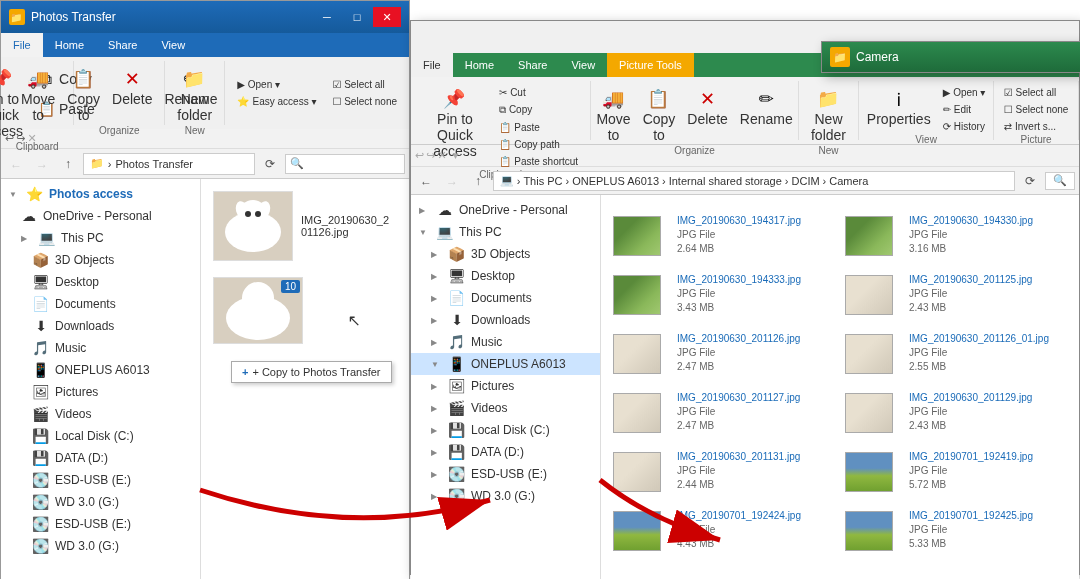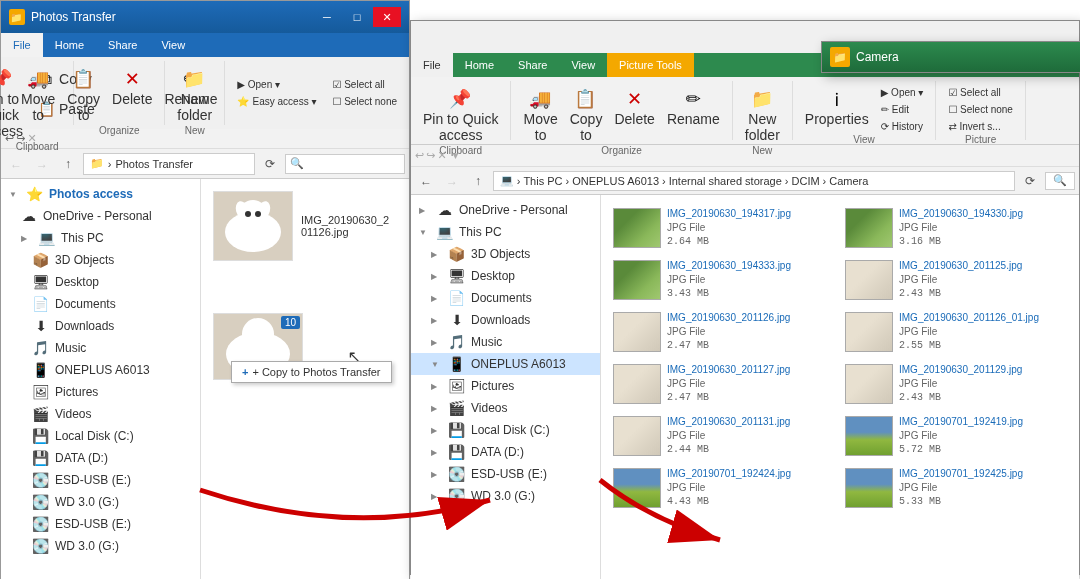--- a/index.html
+++ b/index.html
@@ -367,25 +367,26 @@
       display: grid;
       grid-template-columns: 1fr 1fr;
       gap: 2px;
       padding: 8px;
       overflow-y: auto;
       align-content: start;
     }
 
     .fg-file-item {
       display: flex;
-      align-items: center;
-      gap: 6px;
+      align-items: flex-end;
+      gap: 16px;
       padding: 4px;
       cursor: pointer;
       border-radius: 2px;
+      margin-top: 7px;
     }
 
     .fg-thumb {
       width: 48px;
       height: 40px;
       background: #c8d8e8;
       border: 1px solid #aaa;
       display: flex; align-items: center; justify-content: center;
       font-size: 20px;
       flex-shrink: 0;
@@ -393,21 +394,21 @@
     }
 
     .fg-file-info {
       font-size: 10px;
       color: #333;
       line-height: 1.4;
     }
 
     .fg-file-name { font-size: 10px; color: #1a6bb8; }
     .fg-file-type { color: #666; }
-    .fg-file-size { color: #666; font-family: Liberation Mono, monospace; }
+    .fg-file-size { color: #666; }
 
     
     .thumb-white-dog {
       background: linear-gradient(135deg, #e8e0d0 40%, #d0c8b8 100%);
       position: relative;
     }
 
     .thumb-green {
       background: linear-gradient(135deg, #5a8a3a 30%, #8ab85a 70%, #a0c870 100%);
     }
@@ -612,21 +613,21 @@
             <ellipse cx="50" cy="18" rx="6" ry="9" fill="white" transform="rotate(15,50,18)"></ellipse>
             <circle cx="34" cy="22" r="3" fill="#333"></circle>
             <circle cx="44" cy="22" r="3" fill="#333"></circle>
           </svg>
         </div>
         <div style="font-size:11px; color:#333;">IMG_20190630_2<br>01126.jpg</div>
       </div>
 
       <div style="position:relative; margin-top:4px;">
         <div class="file-item-single">
-          <div class="file-thumbnail thumb-white-dog" style="width:90px; height:67px;margin-top:36px;">
+          <div class="file-thumbnail thumb-white-dog" style="width:90px; height:67px;">
             <svg width="88" height="73" viewBox="0 0 88 73">
               <rect width="88" height="73" fill="#d8cfc0"></rect>
               <ellipse cx="44" cy="44" rx="32" ry="22" fill="white"></ellipse>
               <circle cx="44" cy="24" r="16" fill="white"></circle>
             </svg>
             <div class="badge">10</div>
           </div>
         </div>
 
         <div style="position:absolute; bottom:18px; right:40px; font-size:16px; color:#333;">↖</div>
@@ -656,20 +657,27 @@
     <div class="fg-ribbon-tab" style="background:#f4a800; color:white;">Picture Tools</div>
   </div>
 
   <div class="fg-ribbon-content">
 
     <div class="ribbon-group">
       <div class="ribbon-group-items">
         <div class="ribbon-btn">
           <div class="icon">📌</div>
           <div class="label">Pin to Quick<br>access</div>
+        </div>
+        <div style="display:flex;flex-direction:column;gap:2px;">
+          <div class="ribbon-btn-small">✂ Cut</div>
+          <div class="ribbon-btn-small">⧉ Copy</div>
+          <div class="ribbon-btn-small">📋 Paste</div>
+          <div class="ribbon-btn-small">📋 Copy path</div>
+          <div class="ribbon-btn-small">📋 Paste shortcut</div>
         </div>
       </div>
       <div class="ribbon-group-label">Clipboard</div>
     </div>
 
     <div class="ribbon-group">
       <div class="ribbon-group-items">
         <div class="ribbon-btn">
           <div class="icon">🚚</div>
           <div class="label">Move<br>to</div>

